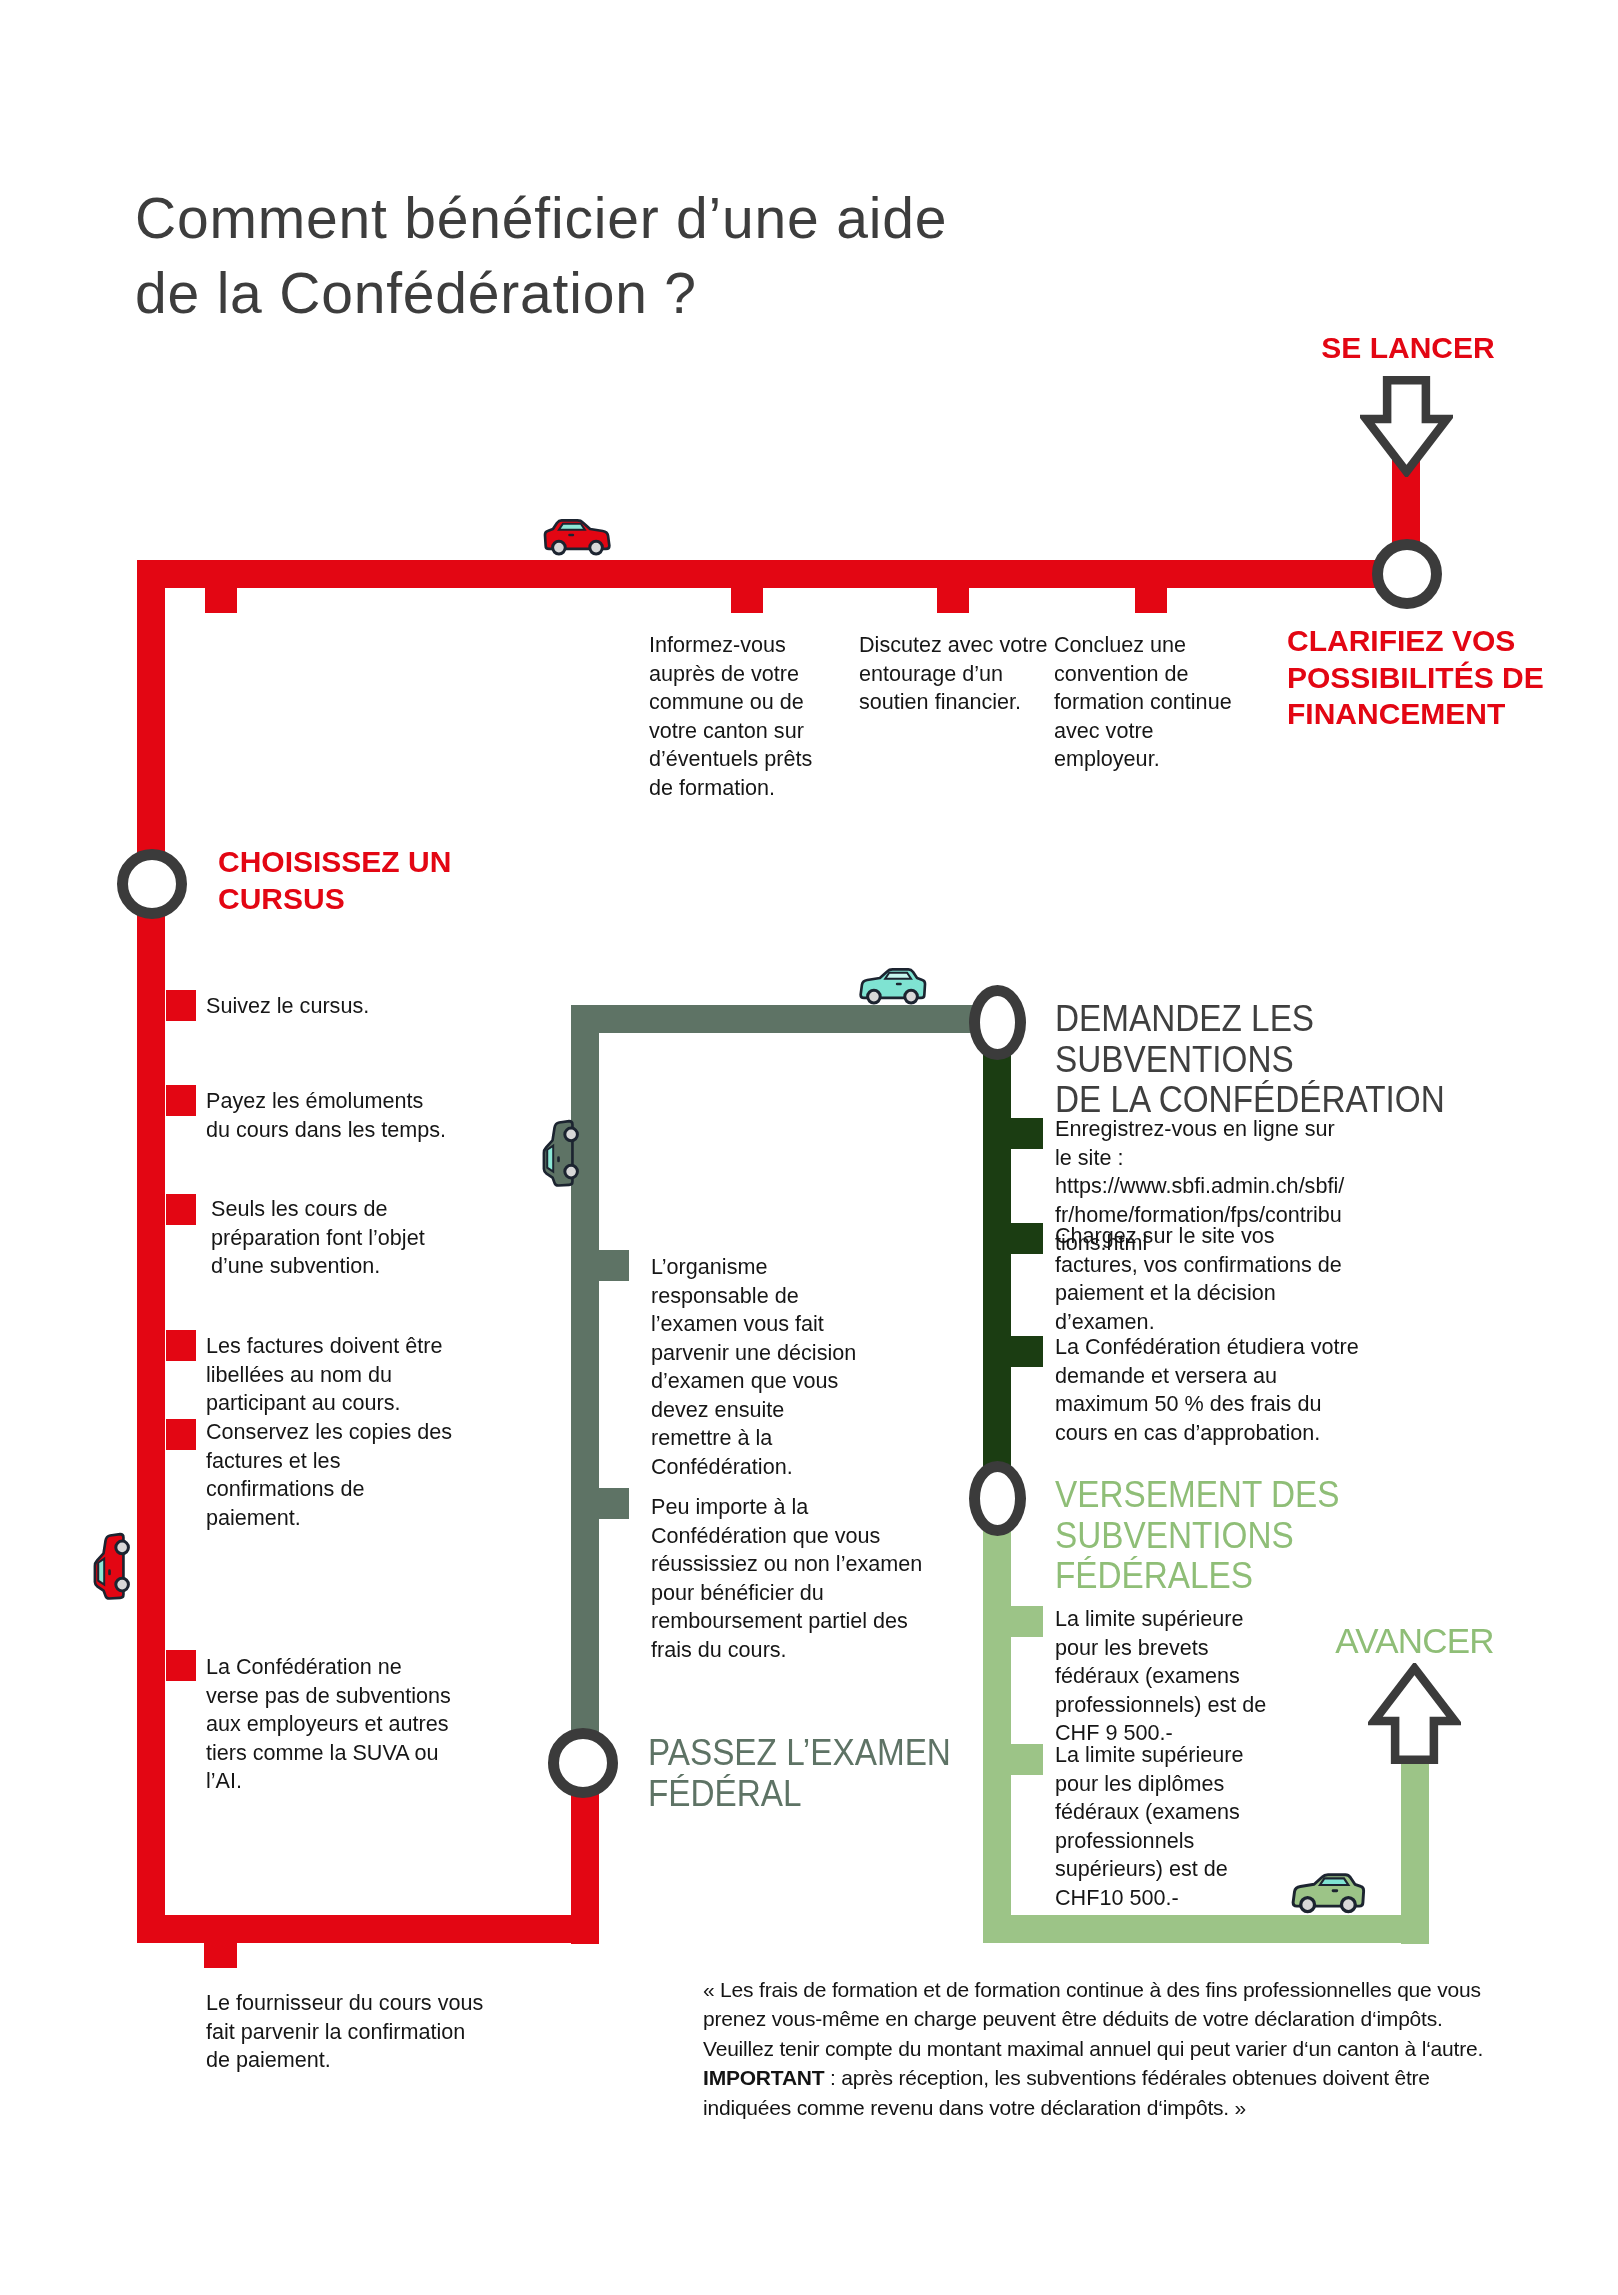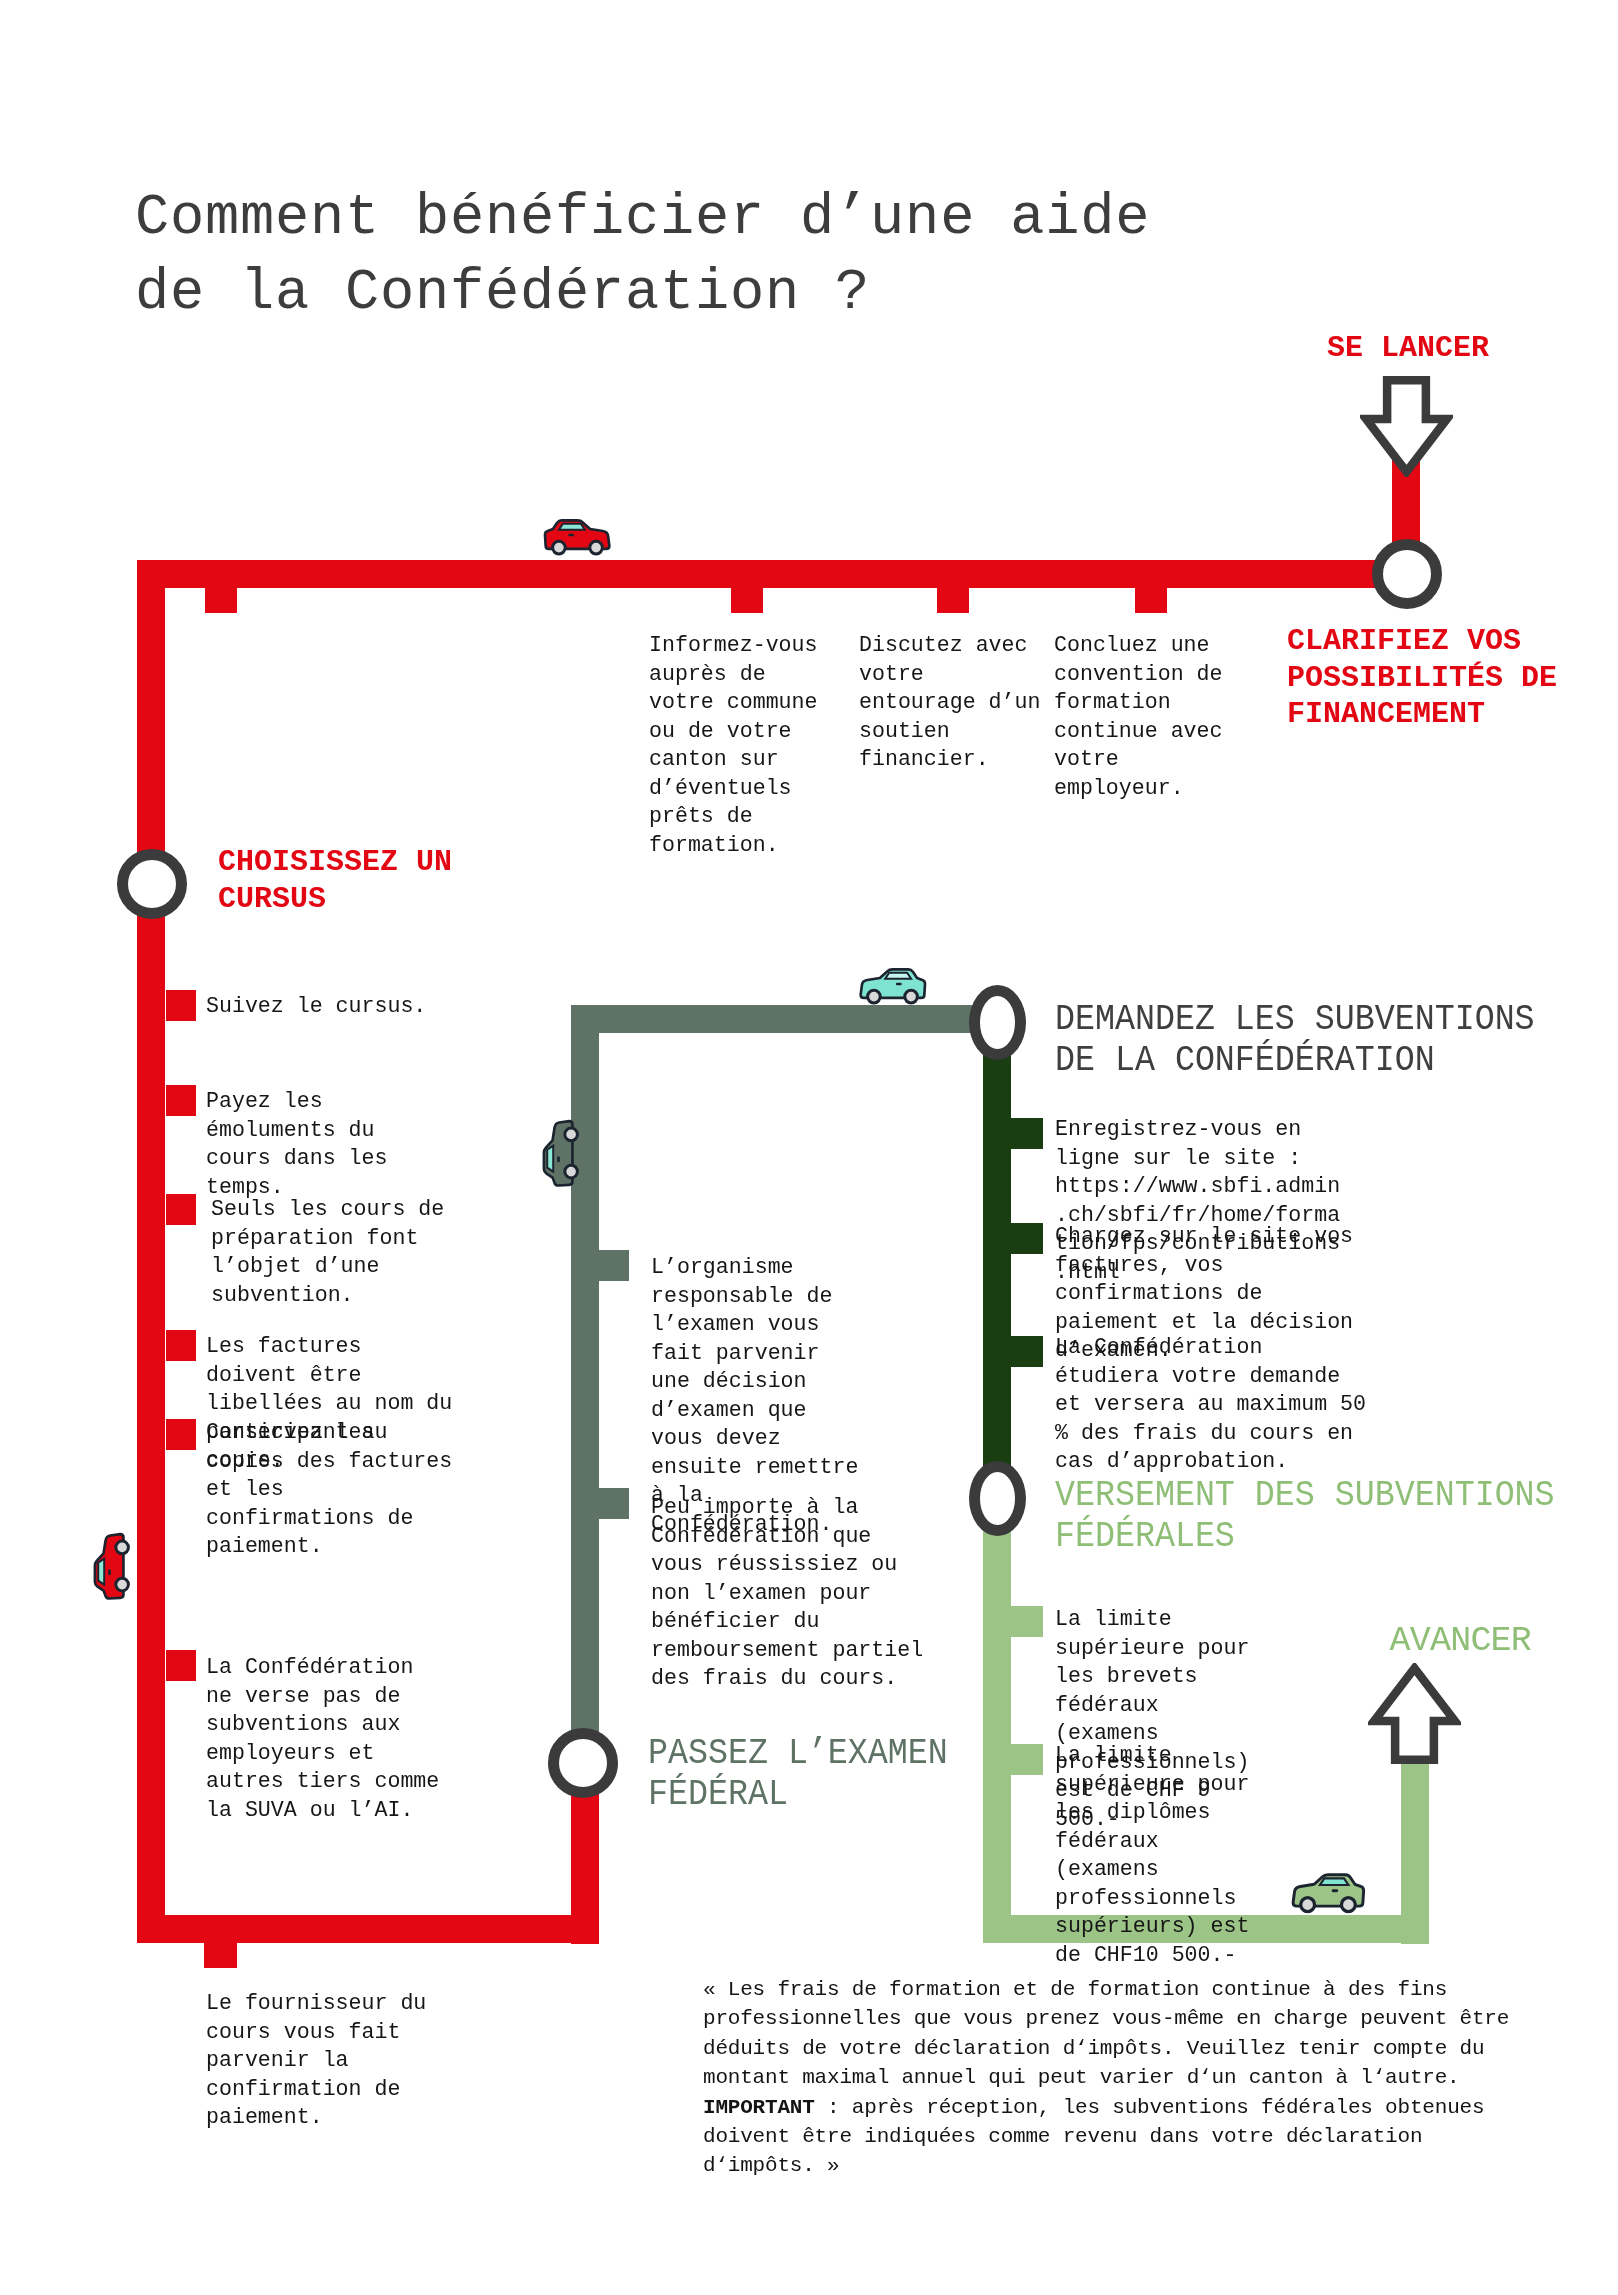--- a/index.html
+++ b/index.html
@@ -1,18 +1,18 @@
 <!DOCTYPE html>
 <html style="font-size:13.3px"><head>
 <meta charset="utf-8">
 <style>
   html,body{margin:0;padding:0;background:#ffffff;}
   #canvas{
     position:relative;width:1618px;height:2295px;background:#ffffff;overflow:hidden;
-    font-family:Liberation Mono, monospace;color:#161616;
+    font-family:Liberation Sans, sans-serif;color:#161616;
   }
   .line{position:absolute;z-index:1;}
   .tick{position:absolute;z-index:2;}
   .node{position:absolute;background:#fff;border:11.7px solid #3b3b3b;border-radius:50%;box-sizing:border-box;z-index:5;}
   .body-text{position:absolute;z-index:3;font-size:21.6px;line-height:1.32;color:#161616;word-wrap:break-word;}
   .station{position:absolute;z-index:3;font-weight:700;font-size:30px;line-height:1.22;}
   .cond{font-weight:400;transform:scaleX(0.9);transform-origin:0 0;letter-spacing:0px;}
   .cond-center{font-weight:400;letter-spacing:-0.8px;}
   .title{position:absolute;z-index:3;font-size:57px;line-height:1.32;color:#3d3d3d;letter-spacing:0.8px;font-weight:400;}
   .car{position:absolute;z-index:6;}
@@ -141,21 +141,21 @@
   <div class="station cond" style="left:1055px;top:1475px;color:#8fbe77;font-size:37px;line-height:1.1;">
     <div>VERSEMENT DES SUBVENTIONS</div>
     <div>FÉDÉRALES</div>
   </div>
 
   <div class="station cond" style="left:648px;top:1733px;color:#5e7365;font-size:37px;line-height:1.1;">
     <div>PASSEZ L’EXAMEN</div>
     <div>FÉDÉRAL</div>
   </div>
 
-  <div class="station cond-center" style="left:1298px;top:1620px;width:233px;text-align:right;color:#8fbe77;font-size:35px;">
+  <div class="station cond-center" style="left:1298px;top:1620px;width:233px;text-align:center;color:#8fbe77;font-size:35px;">
     <span>AVANCER</span>
   </div>
 
   <div class="body-text" style="left:649px;top:631px;width:176px;">Informez-vous auprès de votre commune ou de votre canton sur d’éventuels prêts de formation.</div>
   <div class="body-text" style="left:859px;top:631px;width:190px;">Discutez avec votre entourage d’un soutien financier.</div>
   <div class="body-text" style="left:1054px;top:631px;width:200px;">Concluez une convention de formation continue avec votre employeur.</div>
 
   <div class="body-text" style="left:206px;top:992px;width:250px;">Suivez le cursus.</div>
   <div class="body-text" style="left:206px;top:1087px;width:246px;">Payez les émoluments du cours dans les temps.</div>
   <div class="body-text" style="left:211px;top:1195px;width:246px;">Seuls les cours de préparation font l’objet d’une subvention.</div>

